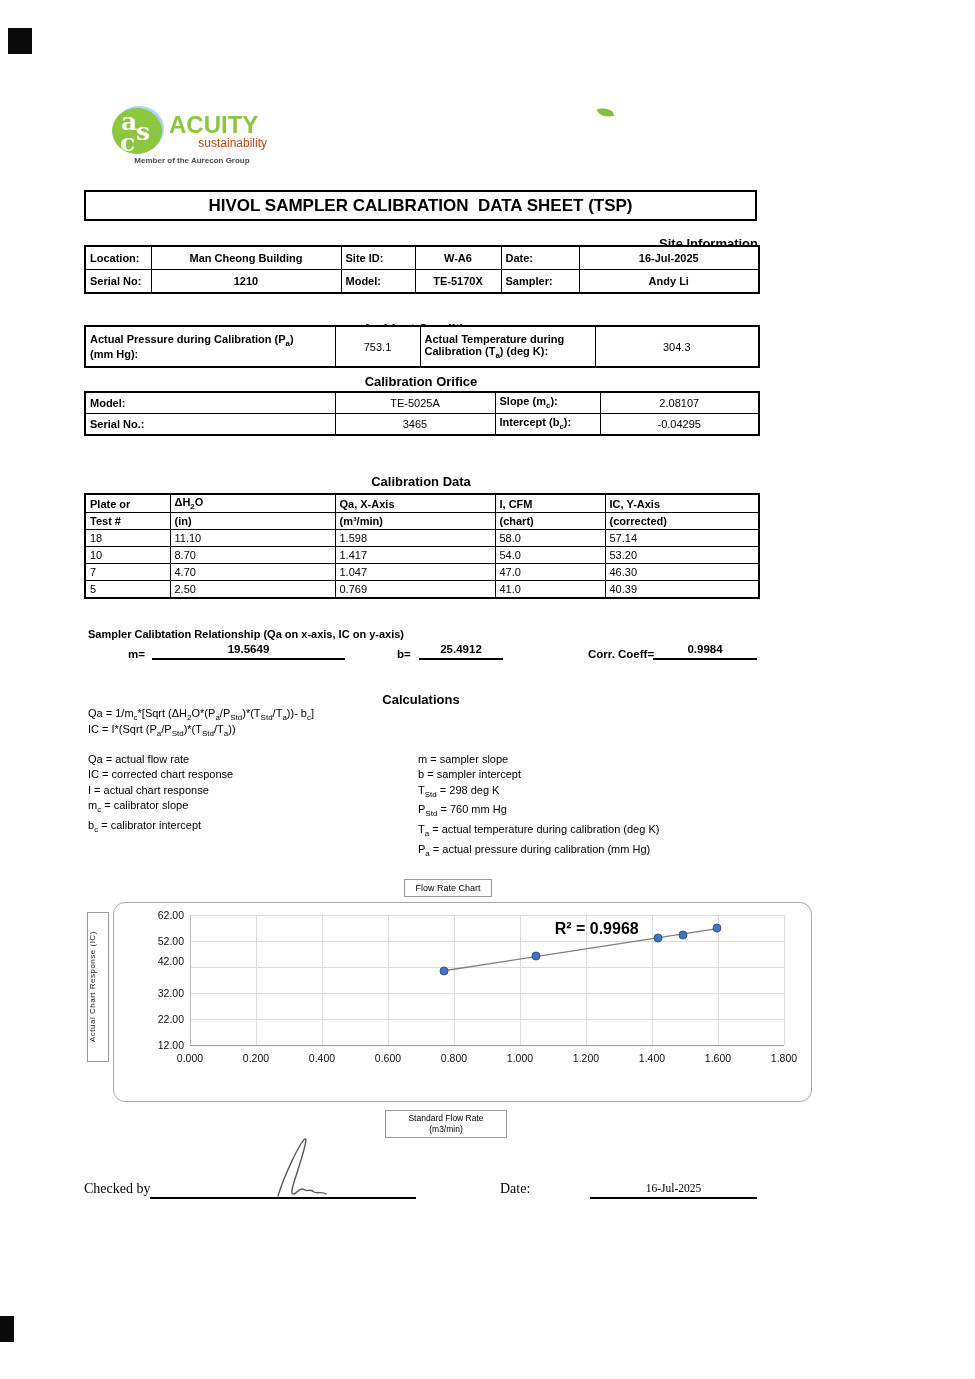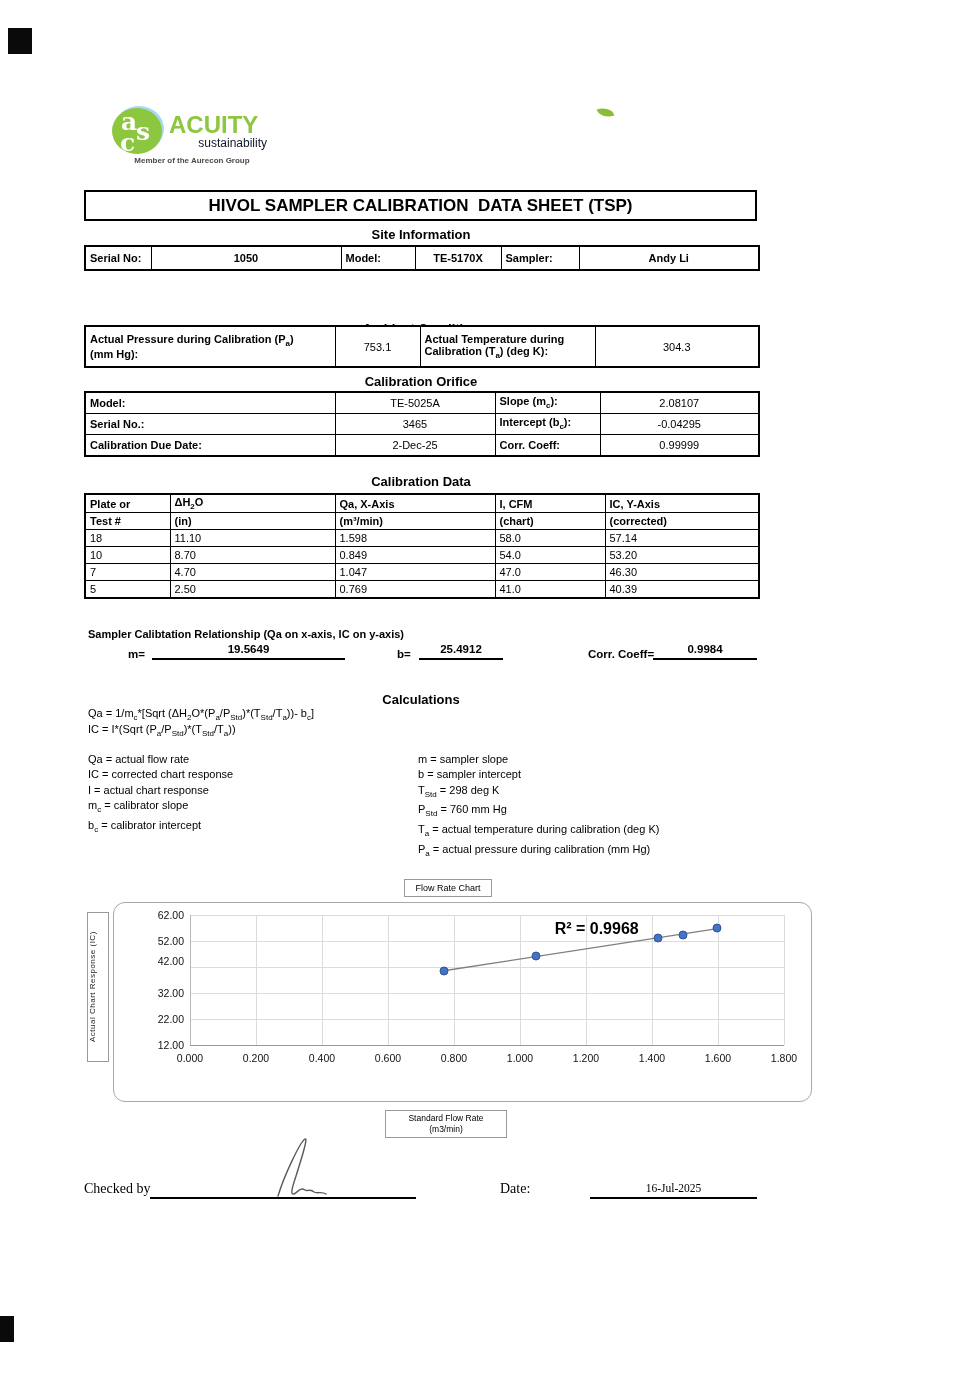--- a/index.html
+++ b/index.html
@@ -11,21 +11,21 @@
 
   
   .scan-mark{position:absolute;background:#0a0a0a;}
 
   
   #acuity-logo{left:112px;top:106px;width:170px;height:62px;}
   #acuity-circle{position:absolute;left:0;top:2px;width:50px;height:46px;border-radius:50%;
     background:#8dc63f;box-shadow:2px -2px 0 0 rgba(90,185,230,.55);}
   .acuity-letter{position:absolute;color:#fff;font-family:"DejaVu Serif",serif;font-weight:bold;line-height:1;}
   #acuity-name{position:absolute;left:57px;top:5px;color:#8dc63f;font-weight:bold;font-size:24px;letter-spacing:0px;}
-  #acuity-sub{position:absolute;left:57px;top:30px;width:98px;text-align:right;color:#0f172a;font-size:12px;}
+  #acuity-sub{position:absolute;left:57px;top:30px;width:98px;text-align:right;color:#c2410c;font-size:12px;}
   #acuity-member{position:absolute;left:0px;top:50px;width:160px;text-align:center;color:#4a4a4a;font-size:8px;font-weight:bold;}
 
   
   #aurecon-logo{left:588px;top:104px;width:170px;height:62px;}
   #aurecon-leaf{position:absolute;left:10px;top:3px;width:15px;height:11px;background:#8abd37;
     border-radius:0 100% 0 100%;transform:rotate(-18deg);}
   #aurecon-name{position:absolute;left:0;top:4px;font-size:42px;font-weight:bold;color:#3e3a39;letter-spacing:-1.5px;line-height:1;}
 
   
   #title-box{left:84px;top:190px;width:669px;height:27px;border:2.5px solid #000;
@@ -105,34 +105,42 @@
   <div id="acuity-sub">sustainability</div>
   <div id="acuity-member">Member of the Aurecon Group</div>
 </div>
 
 <div class="abs" id="aurecon-logo">
   <div id="aurecon-leaf"></div>
 </div>
 
 <div class="abs" id="title-box">HIVOL SAMPLER CALIBRATION  DATA SHEET (TSP)</div>
 
-<div class="abs section-heading" style="left:84px;top:227px;">Site Information</div>
+<div class="abs section-heading" style="left:84px;top:236px;text-align:right;">Site Information</div>
 <table class="abs" id="site-table">
   <colgroup>
       <col style="width:66px">
       <col style="width:190px">
       <col style="width:74px">
       <col style="width:86px">
       <col style="width:78px">
       <col style="width:180px">
     </colgroup>
   <tbody>
+      <tr>
+    <td class="lbl">Location:</td>
+    <td class="valb">Man Cheong Building</td>
+    <td class="lbl">Site ID:</td>
+    <td class="valb">W-A6</td>
+    <td class="lbl">Date:</td>
+    <td class="valb">16-Jul-2025</td>
+  </tr>
   <tr>
     <td class="lbl">Serial No:</td>
-    <td class="valb">1050</td>
+    <td class="valb">1210</td>
     <td class="lbl">Model:</td>
     <td class="valb">TE-5170X</td>
     <td class="lbl">Sampler:</td>
     <td class="valb">Andy Li</td>
   </tr>
 </tbody>
   </table>
 
 <div class="abs section-heading" style="left:84px;top:321px;">Ambient Condition</div>
 <table class="abs" id="ambient-table">
@@ -165,26 +173,20 @@
     <td class="lbl">Model:</td>
     <td class="val">TE-5025A</td>
     <td class="lbl">Slope (m<sub>c</sub>):</td>
     <td class="val">2.08107</td>
   </tr>
   <tr>
     <td class="lbl">Serial No.:</td>
     <td class="val">3465</td>
     <td class="lbl">Intercept (b<sub>c</sub>):</td>
     <td class="val">-0.04295</td>
-  </tr>
-  <tr>
-    <td class="lbl">Calibration Due Date:</td>
-    <td class="val">2-Dec-25</td>
-    <td class="lbl">Corr. Coeff:</td>
-    <td class="val">0.99999</td>
   </tr>
 </tbody>
   </table>
 
 <div class="abs section-heading" style="left:84px;top:474px;">Calibration Data</div>
 <table class="abs" id="calib-table">
   <colgroup>
       <col style="width:85px">
       <col style="width:165px">
       <col style="width:160px">
@@ -209,21 +211,21 @@
   <tr>
     <td>18</td>
     <td>11.10</td>
     <td>1.598</td>
     <td>58.0</td>
     <td>57.14</td>
   </tr>
   <tr>
     <td>10</td>
     <td>8.70</td>
-    <td>0.849</td>
+    <td>1.417</td>
     <td>54.0</td>
     <td>53.20</td>
   </tr>
   <tr>
     <td>7</td>
     <td>4.70</td>
     <td>1.047</td>
     <td>47.0</td>
     <td>46.30</td>
   </tr>

